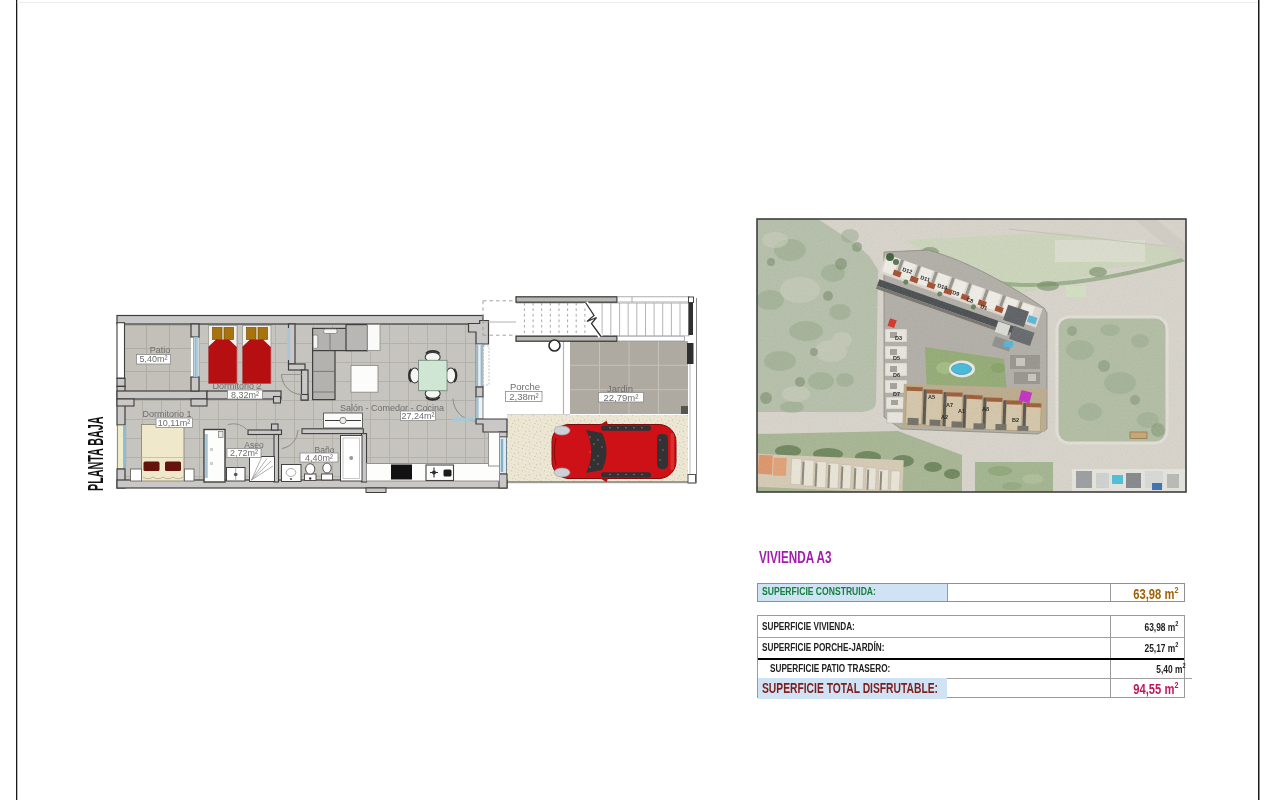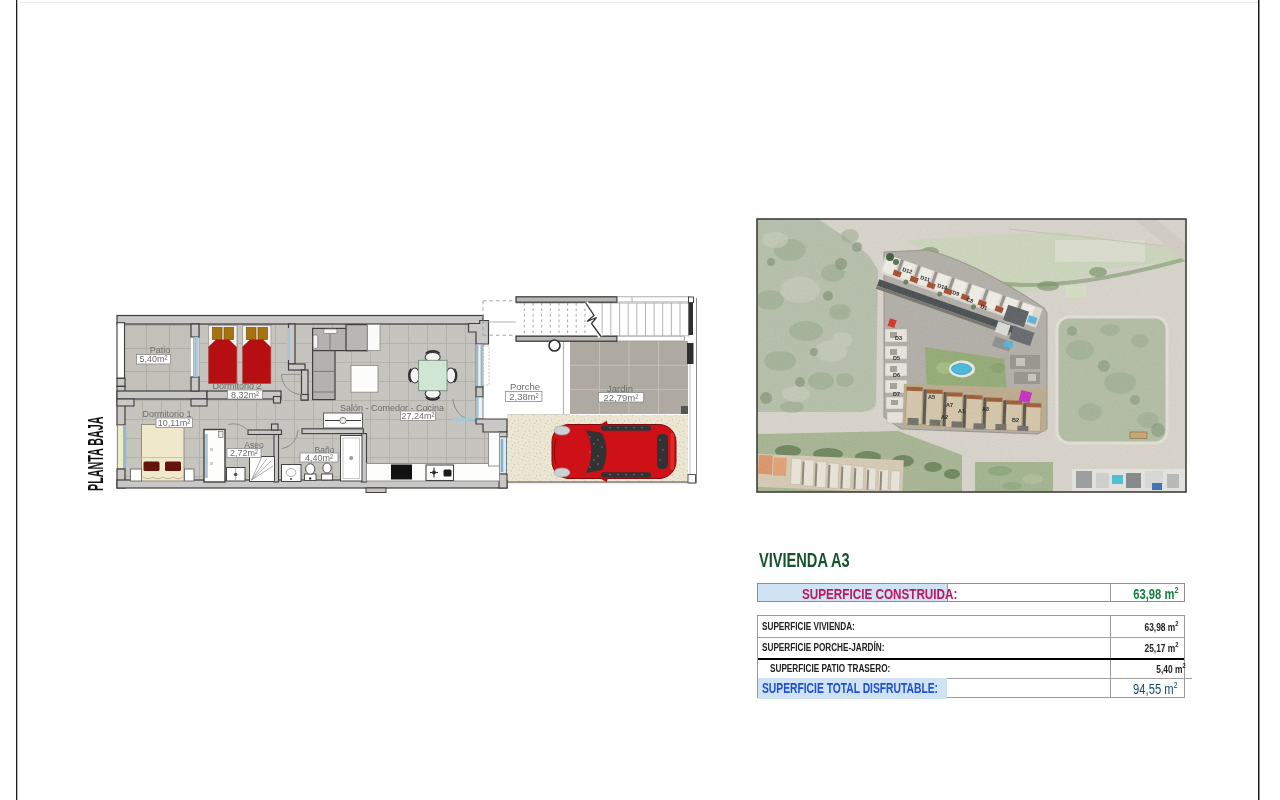--- a/index.html
+++ b/index.html
@@ -767,27 +767,27 @@
 <g>
         <rect x="757" y="219" width="429" height="273" filter="url(#mapnoise)" opacity="0.14"></rect>
       </g>
 </g>
 
 <g>
       <rect x="757" y="219" width="429" height="273" fill="none" stroke="#3f3f3f" stroke-width="1.6"></rect>
     </g>
 </svg>
 
-<div class="abs" style="left:759px;top:549px;font-size:20px;font-weight:bold;color:#14532d;"><span style="display:inline-block;transform:scaleX(0.73);transform-origin:0 50%;white-space:nowrap;">VIVIENDA A3</span></div>
+<div class="abs" style="left:759px;top:549px;font-size:16px;font-weight:bold;color:#a21caf;"><span style="display:inline-block;transform:scaleX(0.73);transform-origin:0 50%;white-space:nowrap;">VIVIENDA A3</span></div>
 
 <div class="abs" style="left:757px;top:583px;width:428px;height:19px;border:1px solid #8f8f8f;box-sizing:border-box;">
   <div class="abs" style="left:0;top:0;width:189px;height:17px;background:#cfe3f4;border-right:1px solid #9a9a9a;"></div>
   <div class="abs" style="left:352px;top:0;width:1px;height:17px;background:#9a9a9a;"></div>
-  <div class="abs" style="left:4px;top:1px;font-size:15px;font-weight:bold;color:#be185d;margin-left:40px;"><span class="cond">SUPERFICIE CONSTRUIDA:</span></div>
-  <div class="abs" style="right:6px;top:1px;font-size:14px;font-weight:bold;color:#15803d;"><span class="condr">63,98 m<sup style="font-size:9px;">2</sup></span></div>
+  <div class="abs" style="left:4px;top:1px;font-size:11px;font-weight:bold;color:#15803d;"><span class="cond">SUPERFICIE CONSTRUIDA:</span></div>
+  <div class="abs" style="right:6px;top:1px;font-size:14px;font-weight:bold;color:#a16207;"><span class="condr">63,98 m<sup style="font-size:9px;">2</sup></span></div>
 </div>
 
 <div class="abs" style="left:757px;top:615px;width:428px;height:83px;border:1px solid #9a9a9a;box-sizing:border-box;font-size:10.5px;color:#222;">
   <div class="abs" style="left:352px;top:0;width:1px;height:81px;background:#9a9a9a;"></div>
 
   <div class="abs" style="left:0;top:0;width:426px;height:21px;border-bottom:1px solid #a0a0a0;">
     <div class="abs" style="left:4px;top:4px;font-weight:bold;"><span class="cond">SUPERFICIE VIVIENDA:</span></div>
     <div class="abs" style="right:6px;top:4px;font-weight:bold;"><span class="condr">63,98 m<sup style="font-size:7px;">2</sup></span></div>
   </div>
 
@@ -796,16 +796,16 @@
     <div class="abs" style="right:6px;top:4px;font-weight:bold;"><span class="condr">25,17 m<sup style="font-size:7px;">2</sup></span></div>
   </div>
 
   <div class="abs" style="left:8px;top:42px;width:426px;height:20px;border-bottom:1px solid #a0a0a0;">
     <div class="abs" style="left:4px;top:4px;font-weight:bold;"><span class="cond">SUPERFICIE PATIO TRASERO:</span></div>
     <div class="abs" style="right:6px;top:4px;font-weight:bold;"><span class="condr">5,40 m<sup style="font-size:7px;">2</sup></span></div>
   </div>
 
   <div class="abs" style="left:0;top:62px;width:426px;height:21px;">
     <div class="abs" style="left:0;top:0;width:189px;height:21px;background:#cfe3f4;"></div>
-    <div class="abs" style="left:4px;top:2px;font-size:14.5px;font-weight:bold;color:#1d4ed8;"><span class="cond2">SUPERFICIE TOTAL DISFRUTABLE:</span></div>
-    <div class="abs" style="right:6px;top:2px;font-size:14px;font-weight:normal;color:#0c4a6e;"><span class="condr">94,55 m<sup style="font-size:9px;">2</sup></span></div>
+    <div class="abs" style="left:4px;top:2px;font-size:14.5px;font-weight:bold;color:#7f1d1d;"><span class="cond2">SUPERFICIE TOTAL DISFRUTABLE:</span></div>
+    <div class="abs" style="right:6px;top:2px;font-size:14px;font-weight:bold;color:#be185d;"><span class="condr">94,55 m<sup style="font-size:9px;">2</sup></span></div>
   </div>
 </div>
 
 </body></html>

